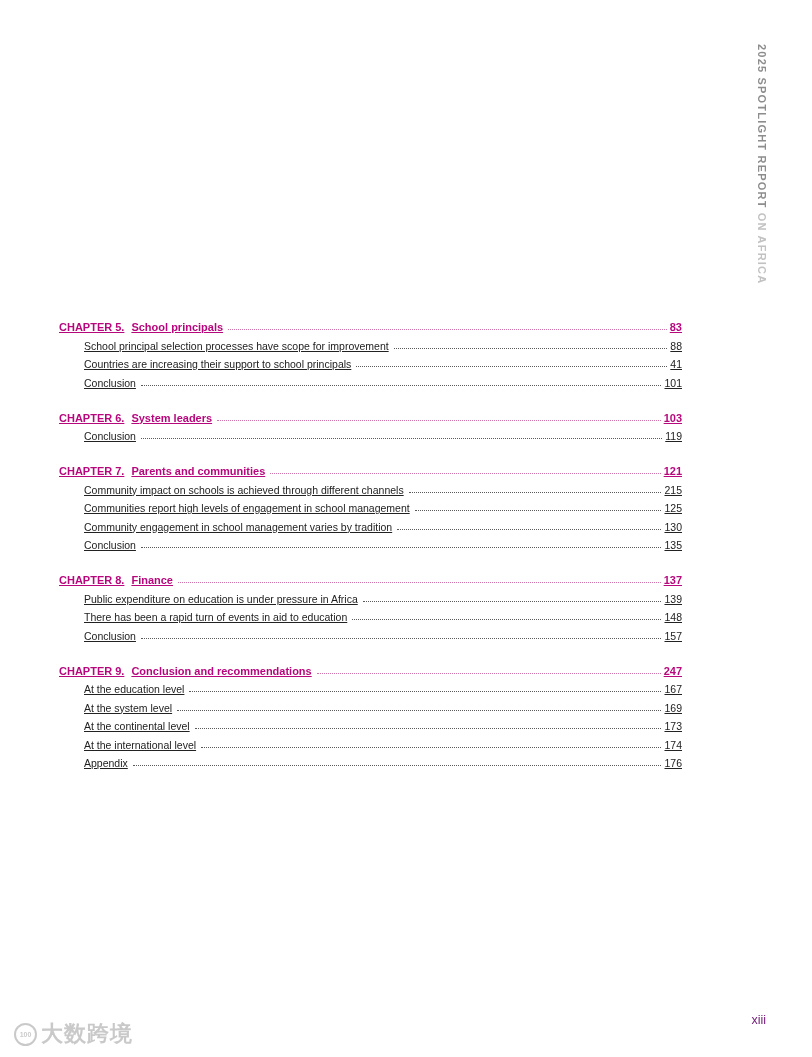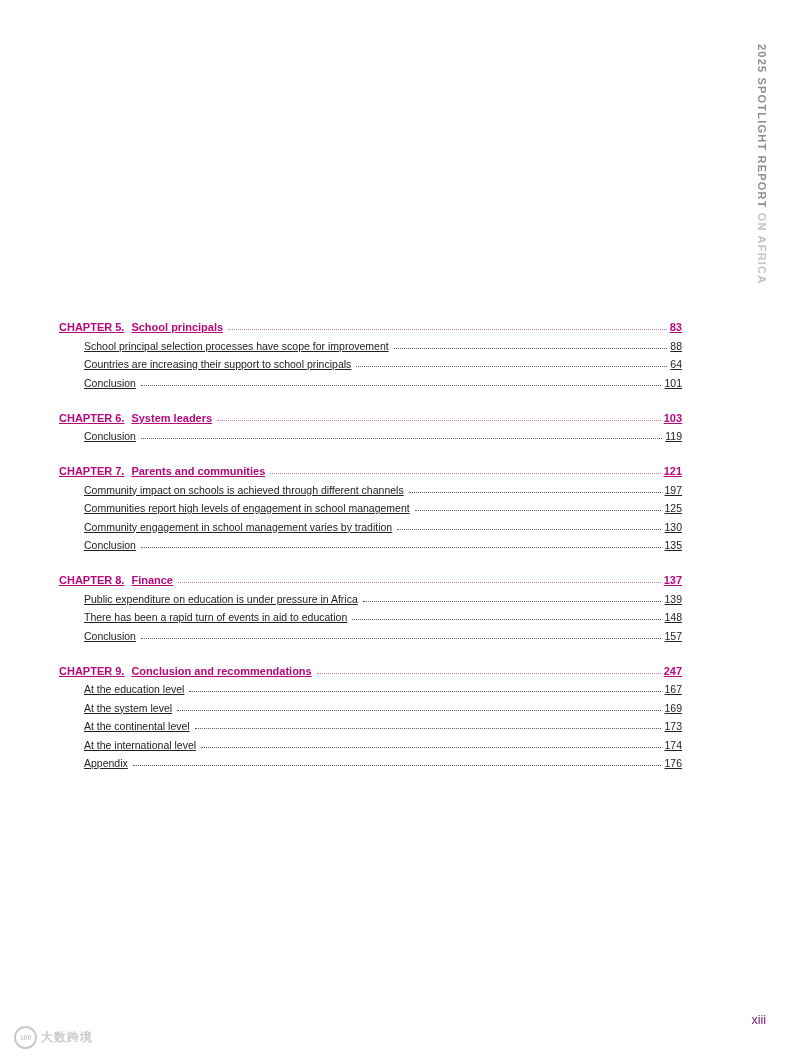--- a/index.html
+++ b/index.html
@@ -93,21 +93,21 @@
     width: 19px; height: 19px;
     border: 2px solid #8a8a8a;
     border-radius: 50%;
     display: flex;
     align-items: center;
     justify-content: center;
     font-size: 7px;
     font-weight: bold;
   }
   .wm-text {
-    font-size: 12px;
+    font-size: 22px;
     font-weight: bold;
     letter-spacing: 1px;
     font-family: "DejaVu Sans", sans-serif;
   }
 </style>
 </head>
 <body>
 
 <div class="side-label">
   <span class="side-primary">2025 SPOTLIGHT REPORT</span><span class="side-secondary"> ON AFRICA</span>
@@ -122,21 +122,21 @@
         <span class="pagenum">83</span>
       </div>
       <div class="row entry-row">
         <span class="entry-text">School principal selection processes have scope for improvement</span>
         <span class="leader"></span>
         <span class="pagenum">88</span>
       </div>
       <div class="row entry-row">
         <span class="entry-text">Countries are increasing their support to school principals</span>
         <span class="leader"></span>
-        <span class="pagenum">64</span>
+        <span class="pagenum">41</span>
       </div>
       <div class="row entry-row">
         <span class="entry-text">Conclusion</span>
         <span class="leader"></span>
         <span class="pagenum">101</span>
       </div>
     </div>
     <div class="chapter-block">
       <div class="row chapter-row">
         <span class="ch-label">CHAPTER 6.</span>
@@ -153,21 +153,21 @@
     <div class="chapter-block">
       <div class="row chapter-row">
         <span class="ch-label">CHAPTER 7.</span>
         <span class="ch-title">Parents and communities</span>
         <span class="leader"></span>
         <span class="pagenum">121</span>
       </div>
       <div class="row entry-row">
         <span class="entry-text">Community impact on schools is achieved through different channels</span>
         <span class="leader"></span>
-        <span class="pagenum">197</span>
+        <span class="pagenum">215</span>
       </div>
       <div class="row entry-row">
         <span class="entry-text">Communities report high levels of engagement in school management</span>
         <span class="leader"></span>
         <span class="pagenum">125</span>
       </div>
       <div class="row entry-row">
         <span class="entry-text">Community engagement in school management varies by tradition</span>
         <span class="leader"></span>
         <span class="pagenum">130</span>

